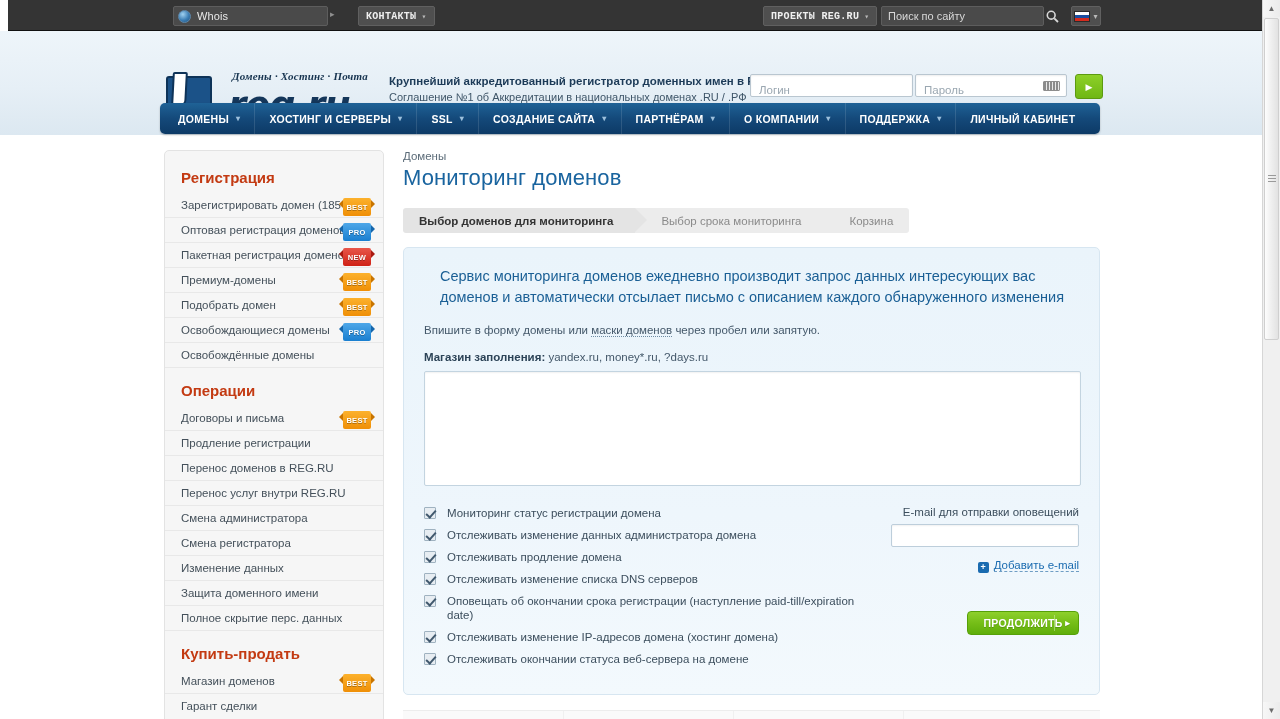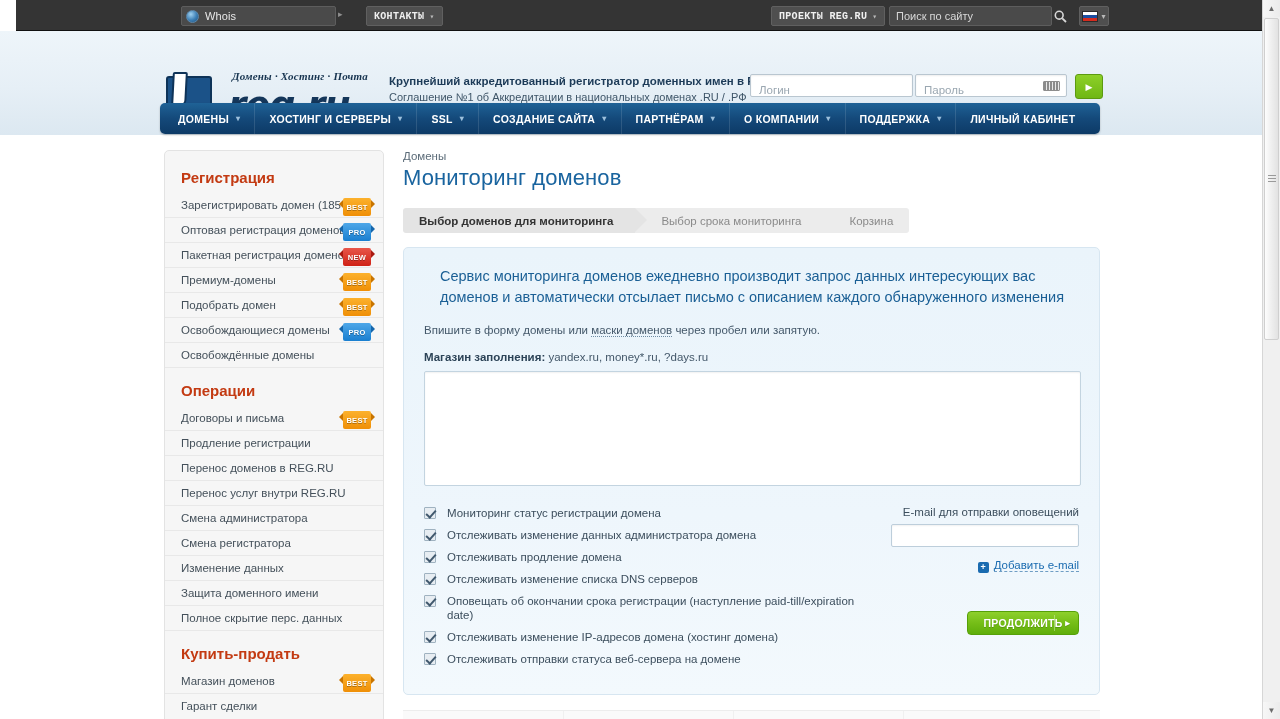--- a/index.html
+++ b/index.html
@@ -6,21 +6,21 @@
   html, body {
     margin: 0; padding: 0;
     width: 1280px; height: 719px;
     overflow: hidden;
     font-family: "Liberation Sans", sans-serif;
     background: #ffffff;
   }
 
   
   .topbar {
-    position: absolute; top: 0; left: 16px;
+    position: absolute; top: 0; left: 8px;
     width: 1262px; height: 31px;
     background: #343434;
     border-bottom: 1px solid #111;
   }
   .whois-box {
     position: absolute; left: 165px; top: 6px;
     width: 155px; height: 20px;
     background: #4a4a4a;
     border: 1px solid #5d5d5d;
     border-radius: 2px;
@@ -680,21 +680,21 @@
         <div class="chk-row">
           <span class="chk"></span>
           <span class="chk-label">Оповещать об окончании срока регистрации (наступление paid-till/expiration date)</span>
         </div>
         <div class="chk-row">
           <span class="chk"></span>
           <span class="chk-label">Отслеживать изменение IP-адресов домена (хостинг домена)</span>
         </div>
         <div class="chk-row">
           <span class="chk"></span>
-          <span class="chk-label">Отслеживать отправки статуса веб-сервера на домене</span>
+          <span class="chk-label">Отслеживать окончании статуса веб-сервера на домене</span>
         </div>
       </div>
 
       <div class="col-right">
         <label class="email-label">E-mail для отправки оповещений</label>
         <input class="email-input" type="text" value="" style="">
         <div class="add-email">
           <span class="plus-ico">+</span><span class="txt">Добавить e-mail</span>
         </div>
         <div class="continue-btn">

